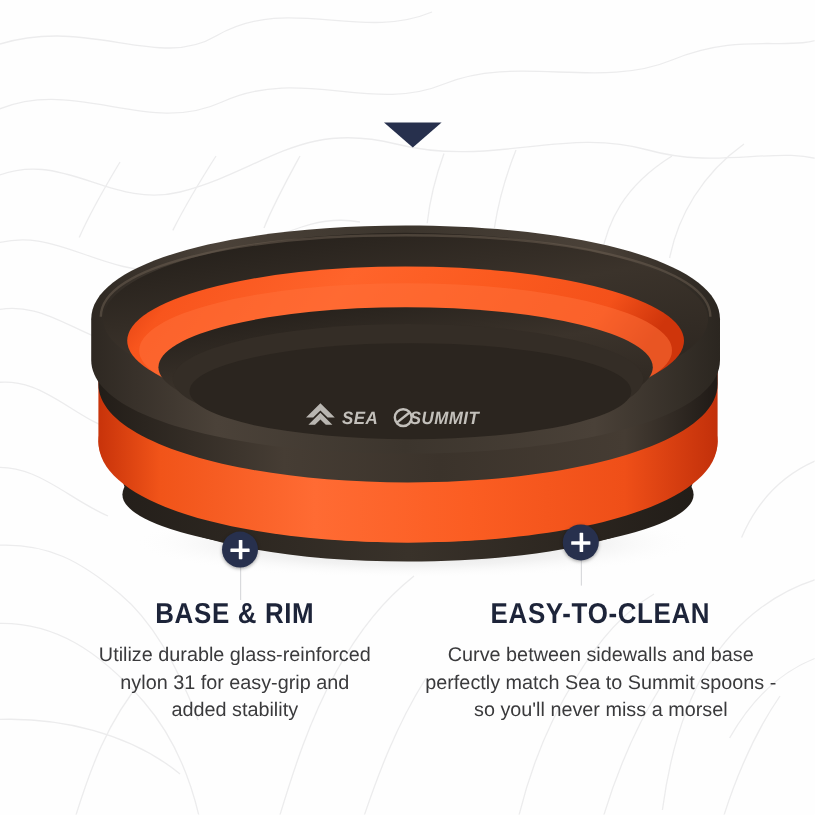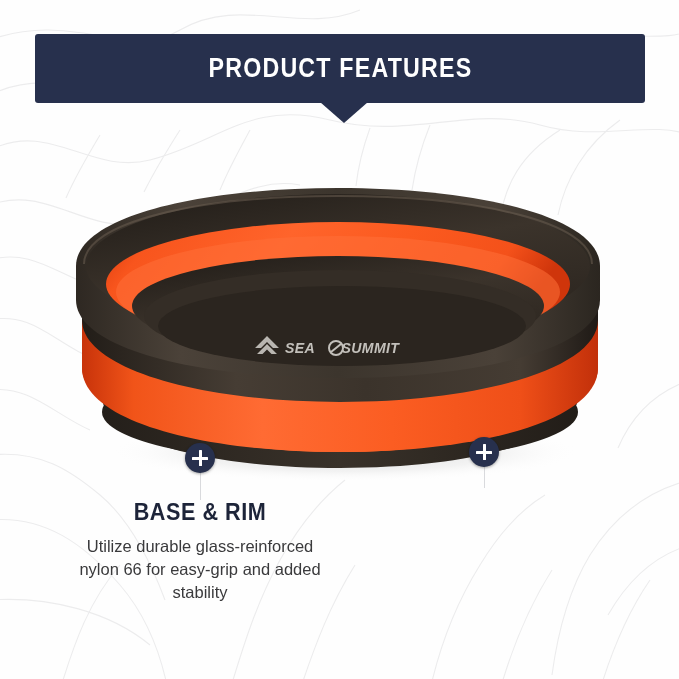--- a/index.html
+++ b/index.html
@@ -180,23 +180,20 @@
       <path d="M430,125 C420,150 415,170 412,190"></path>
       <path d="M370,128 C362,150 358,168 356,186"></path>
       <path d="M250,130 C238,152 228,170 220,190"></path>
       <path d="M180,130 C166,152 154,172 144,192"></path>
       <path d="M100,135 C88,155 76,175 66,198"></path>
       <path d="M-10,600 C50,596 110,612 150,645"></path>
       <path d="M690,380 C655,392 632,415 618,448"></path>
     </g>
   </svg>
 
-  <div id="header-banner">
-    <span id="header-title">PRODUCT FEATURES</span>
-  </div>
   <div id="header-pointer"></div>
 
   <svg id="product-image" viewBox="0 0 560 300" xmlns="http://www.w3.org/2000/svg">
     <defs>
       <linearGradient id="rimGrad" x1="0" y1="0" x2="1" y2="0">
         <stop offset="0%" stop-color="#2e2822"></stop>
         <stop offset="20%" stop-color="#4b4239"></stop>
         <stop offset="50%" stop-color="#3c352d"></stop>
         <stop offset="80%" stop-color="#4a4138"></stop>
         <stop offset="100%" stop-color="#2b2620"></stop>
@@ -285,17 +282,21 @@
 
   <div class="connector" id="connector-base-rim"></div>
   <div class="connector" id="connector-easy-clean"></div>
 
   <div class="hotspot" id="hotspot-base-rim"></div>
   <div class="hotspot" id="hotspot-easy-clean"></div>
 
   <div id="features">
     <div class="feature" id="feature-base-rim">
       <div class="feature-title">BASE &amp; RIM</div>
-      <div class="feature-body">Utilize durable glass-reinforced nylon 66 for easy-grip and added stability</div>
+      <div class="feature-body">Utilize durable glass-reinforced nylon 31 for easy-grip and added stability</div>
+    </div>
+    <div class="feature" id="feature-easy-clean">
+      <div class="feature-title">EASY-TO-CLEAN</div>
+      <div class="feature-body">Curve between sidewalls and base perfectly match Sea to Summit spoons - so you'll never miss a morsel</div>
     </div>
   </div>
 
 </div>
 
 </body></html>

